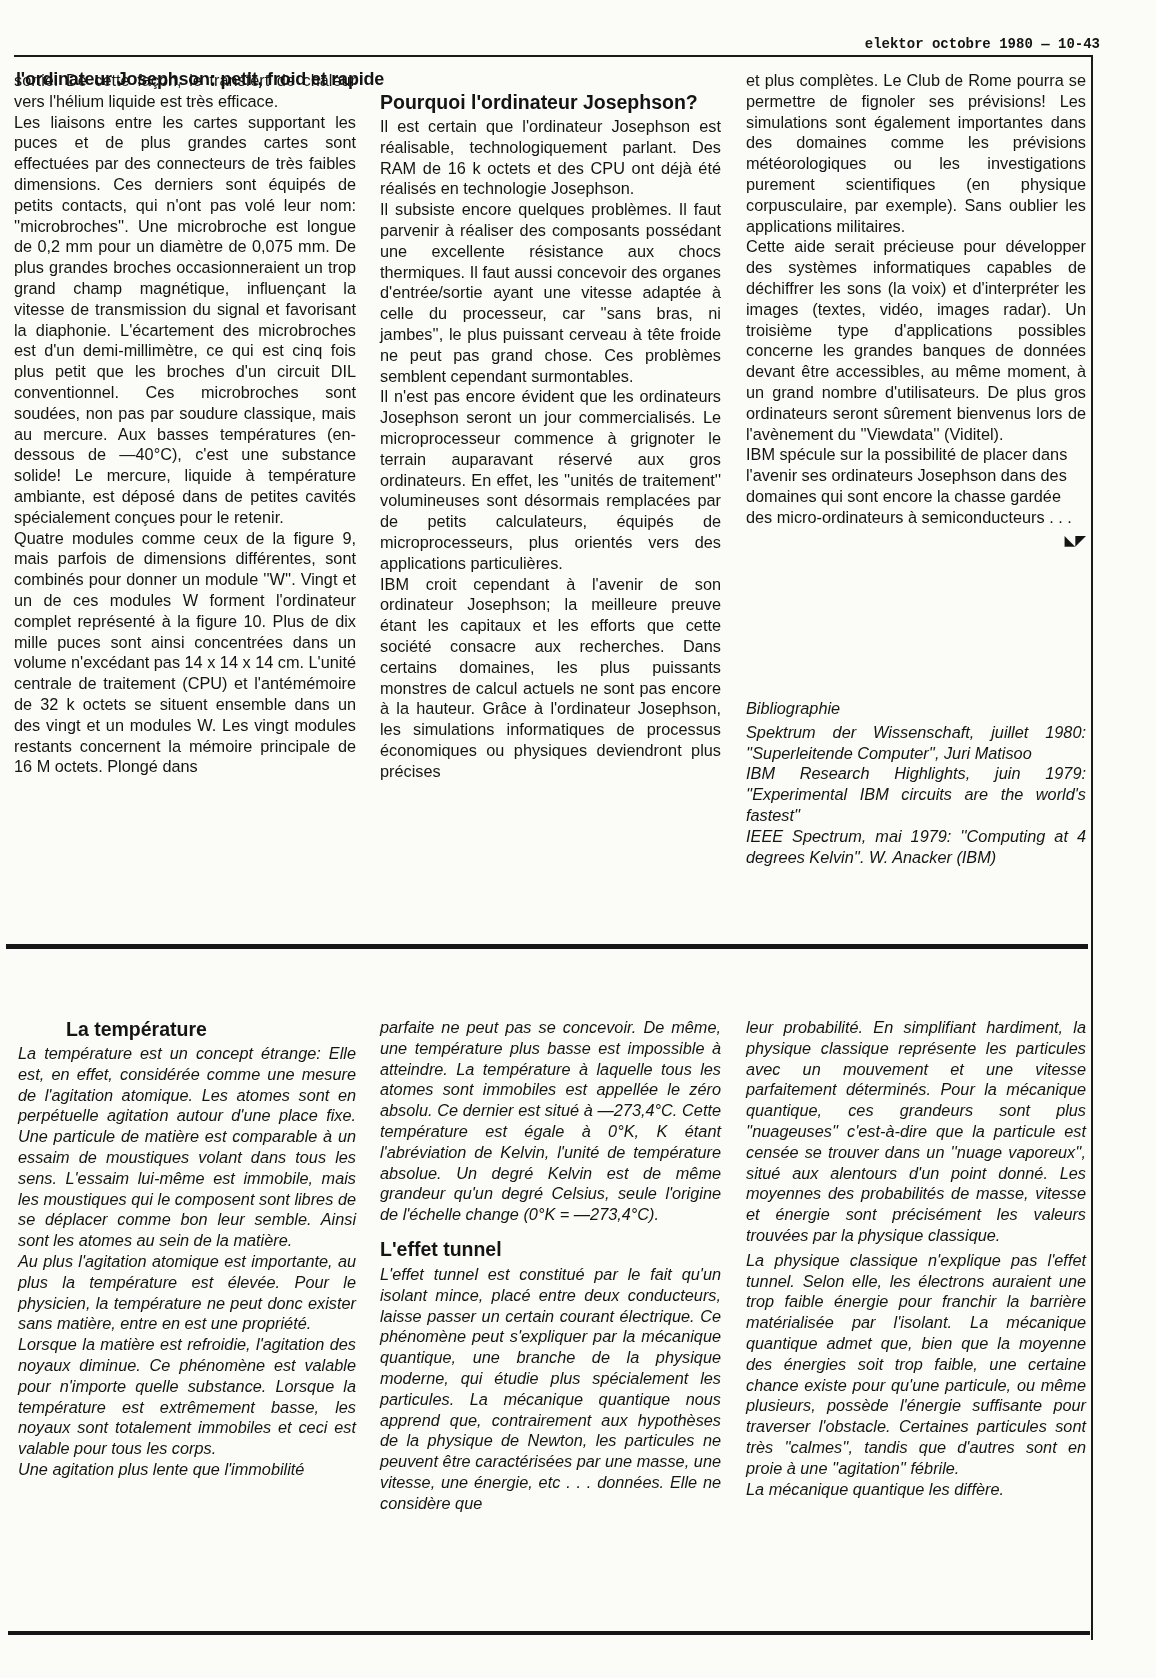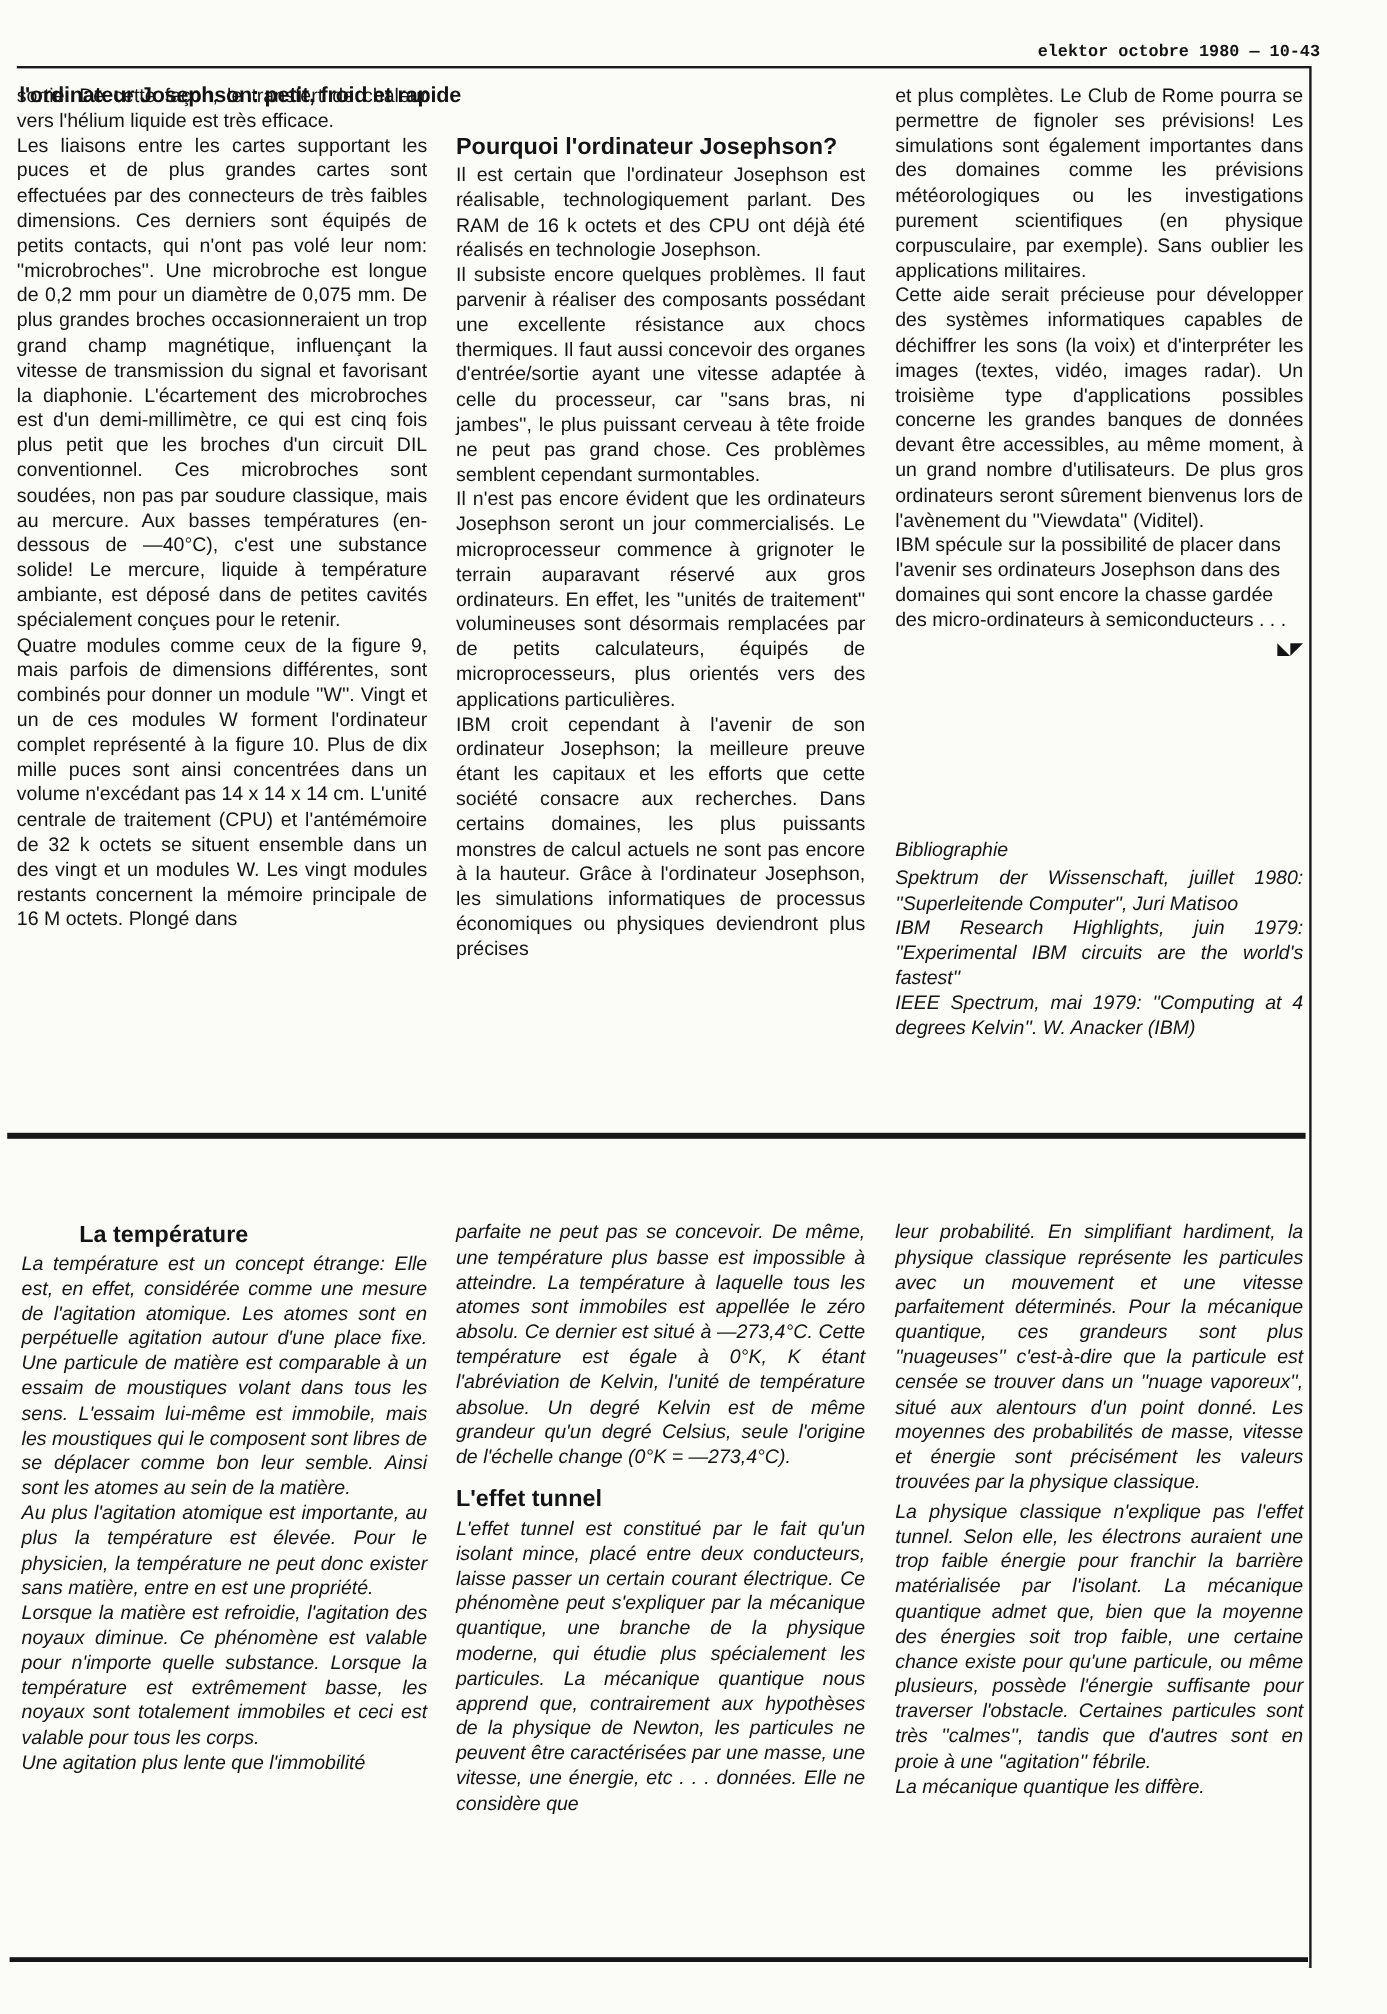--- a/index.html
+++ b/index.html
@@ -42,21 +42,21 @@
   .c1 { left: 14px; top: 70px; width: 342px; }
   .c2 { left: 380px; top: 70px; width: 341px; }
   .c3 { left: 746px; top: 70px; width: 340px; }
   .c1b { left: 18px; top: 1017px; width: 338px; }
   .c2b { left: 380px; top: 1017px; width: 341px; }
   .c3b { left: 746px; top: 1017px; width: 340px; }
   .italic { font-style: italic; }
   h2 {
     margin: 0; font-size: 19.5px; font-weight: bold; line-height: 24px; text-align: left;
   }
-  .h2-why { margin-top: 40px; margin-bottom: 2px; }
+  .h2-why { margin-top: 20px; margin-bottom: 2px; }
   .h2-temp { margin-top: 0; margin-bottom: 2px; margin-left: 48px; }
   .h2-tunnel { margin-top: 12px; margin-bottom: 3px; }
   .biblio { position: absolute; left: 746px; top: 698px; width: 340px; font-style: italic; font-size: 16.3px; line-height: 20.8px; text-align: justify; }
   .biblio p { margin: 0; }
   .biblio .bib-title { margin-bottom: 3px; }
   .end-mark {
     float: right; font-weight: bold; font-size: 14px; margin-top: 2px;
   }
   .last-line { text-align: left; }
 </style>

